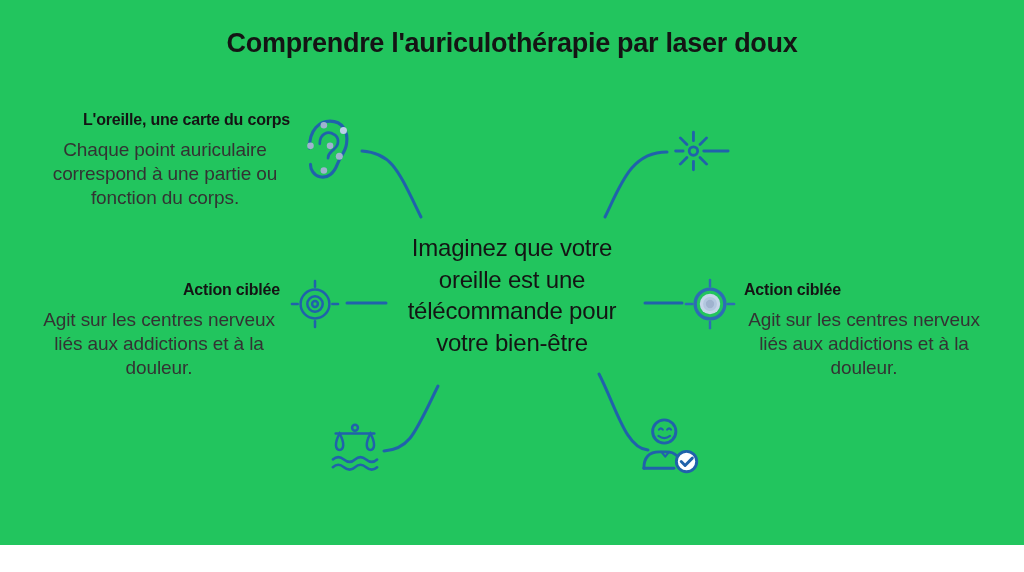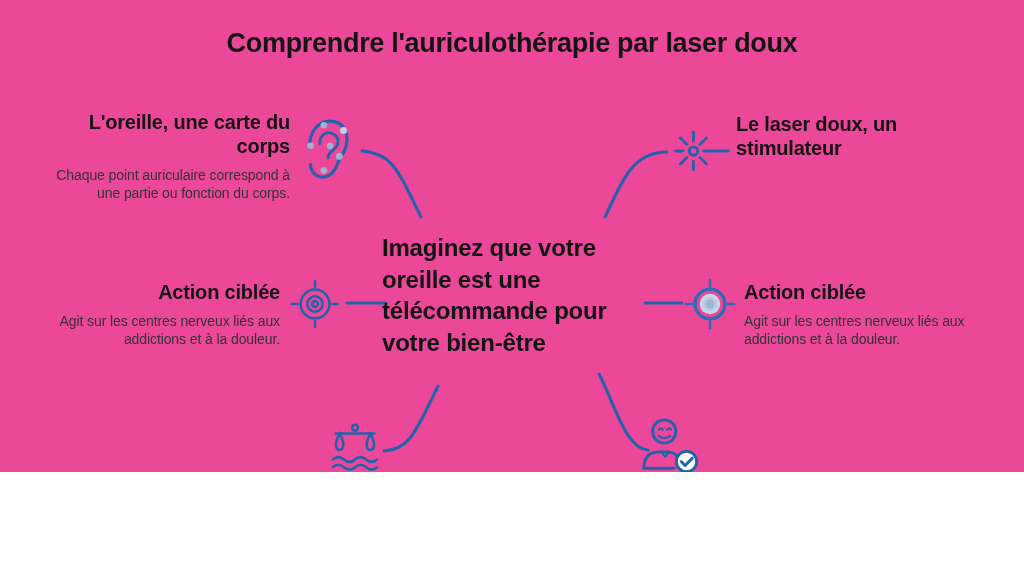--- a/index.html
+++ b/index.html
@@ -1,37 +1,37 @@
 <!DOCTYPE html>
 <html><head>
 <meta charset="utf-8">
 <style>
   html,body { margin:0; padding:0; background:#ffffff; }
   .canvas {
-    position:relative; width:1024px; height:472px; background:#ec4899;
+    position:relative; width:1024px; height:545px; background:#22c55e;
     font-family:"Liberation Sans", sans-serif; overflow:hidden;
   }
   .main-title {
     position:absolute; top:28px; left:0; width:100%; margin:0;
     text-align:center; font-size:27px; font-weight:bold; color:#141414;
     letter-spacing:-0.3px;
   }
   .connectors { position:absolute; left:0; top:0; }
   .center-statement {
     position:absolute; left:382px; top:232px; width:260px;
-    font-size:24px; font-weight:bold; color:#141414;
+    text-align:center; font-size:24px; font-weight:normal; color:#141414;
     line-height:1.32; letter-spacing:-0.2px;
   }
   .node { position:absolute; }
   .node .node-title {
-    font-size:20px; font-weight:bold; color:#141414; line-height:1.2;
+    font-size:16px; font-weight:bold; color:#141414; line-height:1.2;
     margin:0 0 9px 0; letter-spacing:-0.2px;
   }
   .node .node-desc {
-    font-size:14px; color:#333333; line-height:1.27; letter-spacing:-0.1px;
+    font-size:19px; color:#333333; line-height:1.27; letter-spacing:-0.1px;text-align:center;
   }
   .left-col { text-align:right; }
   .pos-tl { left:40px;  top:110px; width:250px; }
   .pos-ml { left:38px;  top:280px; width:242px; }
   .pos-bl { left:66px;  top:430px; width:254px; }
   .pos-tr { left:736px; top:112px; width:234px; }
   .pos-mr { left:744px; top:280px; width:240px; }
   .pos-br { left:714px; top:420px; width:266px; }
   .icon { position:absolute; }
   .icon svg { display:block; }
@@ -123,21 +123,20 @@
         <line x1="14" y1="24" x2="6" y2="24"></line>
         <line x1="36" y1="24" x2="62" y2="24"></line>
         <line x1="18" y1="17" x2="11" y2="10"></line>
         <line x1="32" y1="17" x2="39" y2="10"></line>
         <line x1="18" y1="31" x2="11" y2="38"></line>
         <line x1="32" y1="31" x2="39" y2="38"></line>
       </g>
     </svg>
   </div>
   <div class="node pos-tr">
-    <div class="node-title">Le laser doux, un stimulateur</div>
   </div>
 
   <div class="icon pos-icon-mr">
     <svg width="52" height="52" viewBox="0 0 56 56">
       <g fill="none" stroke="#2d6cb5" stroke-linecap="round">
         <line x1="28" y1="2" x2="28" y2="9" stroke-width="2.6"></line>
         <line x1="28" y1="47" x2="28" y2="54" stroke-width="2.6"></line>
         <line x1="2" y1="28" x2="9" y2="28" stroke-width="2.6"></line>
         <line x1="47" y1="28" x2="54" y2="28" stroke-width="2.6"></line>
         <circle cx="28" cy="28" r="16" stroke-width="3.6"></circle>

